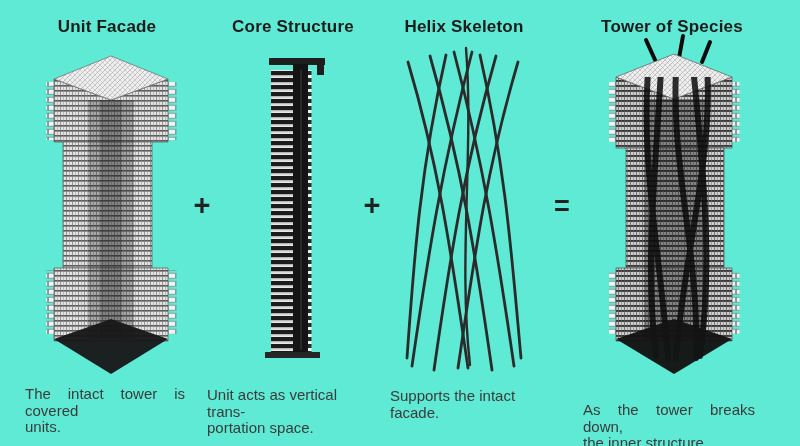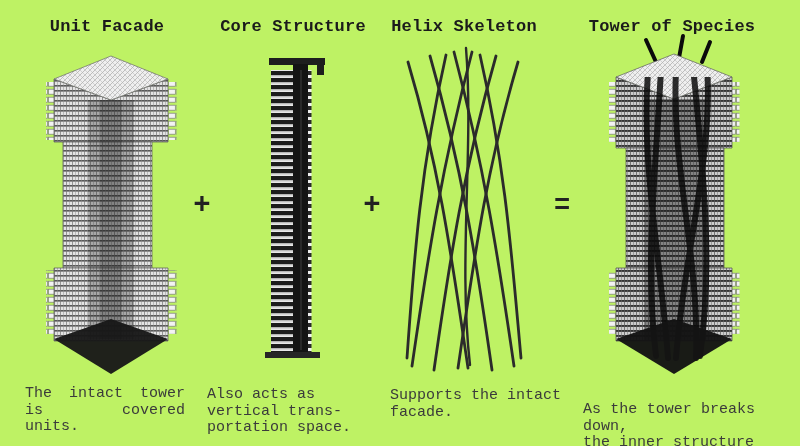--- a/index.html
+++ b/index.html
@@ -1,17 +1,17 @@
 <!DOCTYPE html>
 <html><head>
 <meta charset="utf-8">
 <style>
   html,body{margin:0;padding:0;background:#f6f6f5;}
-  .stage{position:relative;width:800px;height:446px;background:#bef264;overflow:hidden;
-         font-family:Liberation Mono, monospace;}
+  .stage{position:relative;width:800px;height:446px;background:#5eead4;overflow:hidden;
+         font-family:Liberation Sans, sans-serif;}
   .stage svg{position:absolute;left:0;top:0;}
   .title{position:absolute;top:17px;transform:translateX(-50%);font-size:17px;font-weight:700;
          color:#1b1b1b;white-space:nowrap;letter-spacing:.2px;}
   .t1{left:107px}.t2{left:293px}.t3{left:464px}.t4{left:672px}
   .op{position:absolute;width:40px;text-align:center;color:#222;font-weight:600;}
   .op-plus{top:189px;font-size:29px;}
   .op1{left:182px}.op2{left:352px}
   .op-eq{left:542px;top:191px;font-size:27px;font-weight:700;}
   .caption{position:absolute;font-size:15px;line-height:16.5px;color:#3b3b3b;}
   .cap1{left:25px;top:386px;width:160px;}
@@ -133,21 +133,21 @@
 
   <div class="op op-plus op1">+</div>
   <div class="op op-plus op2">+</div>
   <div class="op op-eq">=</div>
 
   <div class="caption cap1">
     <div class="jus">The intact tower is covered</div>
     <div>units.</div>
   </div>
   <div class="caption cap2">
-    <div>Also acts as vertical trans-</div>
+    <div>Unit acts as vertical trans-</div>
     <div>portation space.</div>
   </div>
   <div class="caption cap3">
     <div>Supports the intact facade.</div>
   </div>
   <div class="caption cap4">
     <div class="jus">As the tower breaks down,</div>
     <div>the inner structure reveals.</div>
   </div>
 

